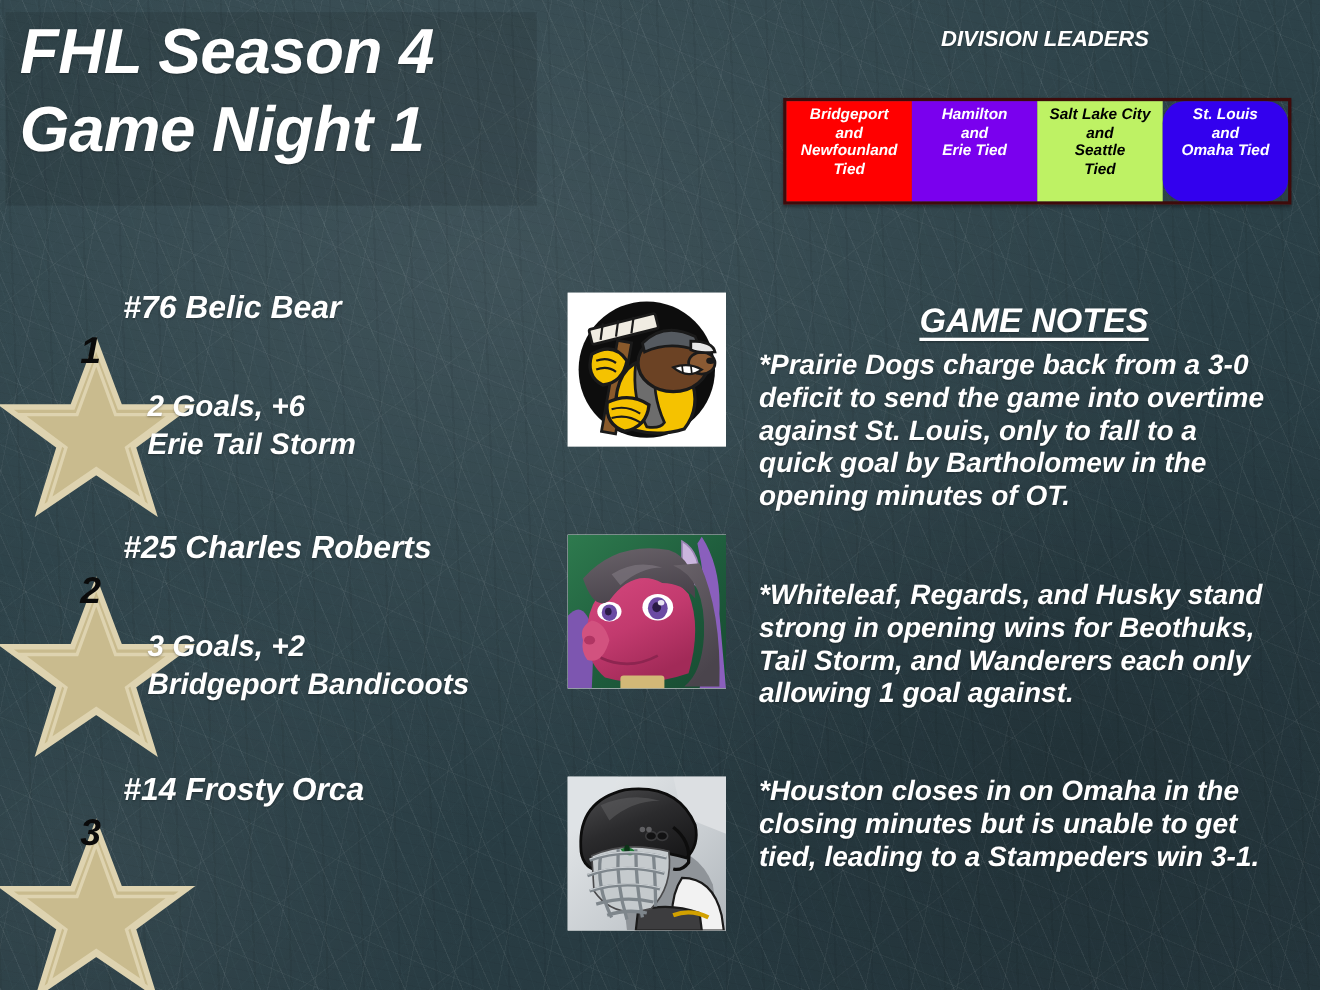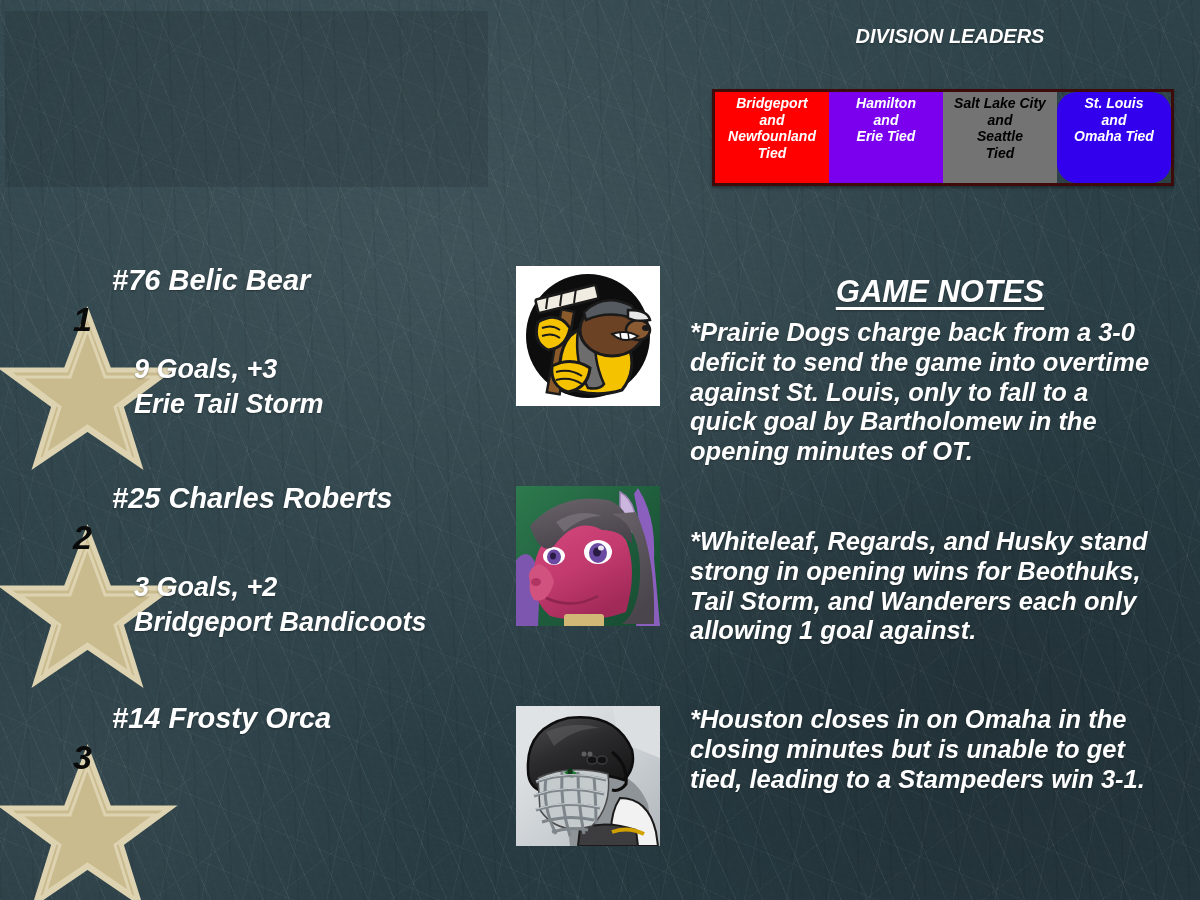--- a/index.html
+++ b/index.html
@@ -230,49 +230,51 @@
   #game-note-2 { top: 705px; }
 </style>
 </head>
 <body>
 
 <div id="slide">
 
   <div class="ice-texture"></div>
 
   <div id="title-panel"></div>
+  <div id="title-text">FHL Season 4
+Game Night 1</div>
 
   <div id="division-heading">DIVISION LEADERS</div>
   <div id="division-table" style="border-color: rgb(62, 11, 11);">
     <div class="division-cell c0" style="background: rgb(255, 0, 0); color: rgb(255, 255, 255);">Bridgeport
 and
 Newfounland
 Tied</div>
     <div class="division-cell c1" style="background: rgb(122, 0, 238); color: rgb(255, 255, 255);">Hamilton
 and
 Erie Tied</div>
-    <div class="division-cell c2" style="background: #737373; color: rgb(0, 0, 0); font-style: italic;">Salt Lake City
+    <div class="division-cell c2" style="background: #bef264; color: rgb(0, 0, 0); font-style: italic;">Salt Lake City
 and
 Seattle
 Tied</div>
     <div class="division-cell c3" style="background: rgb(51, 0, 238); color: rgb(255, 255, 255);">St. Louis
 and
 Omaha Tied</div>
   </div>
 
   <div class="star-row" id="star-row-0">
     <div class="star-badge">
       <svg viewBox="0 0 165 160" xmlns="http://www.w3.org/2000/svg">
         <polygon points="82.5,6 104,63 165,63 116,99 134,157 82.5,122 31,157 49,99 0,63 61,63" fill="#c9bb8e" stroke="#ded3b0" stroke-width="5"></polygon>
         <polygon points="82.5,22 100,70 150,70 110,100 125,148 82.5,119 40,148 55,100 15,70 65,70" fill="#c9bb8e" stroke="#ded3b0" stroke-width="3"></polygon>
       </svg>
     </div>
     <div class="star-rank">1</div>
     <div class="star-player-name">#76 Belic Bear</div>
-    <div class="star-player-stats">9 Goals, +3
+    <div class="star-player-stats">2 Goals, +6
 Erie Tail Storm</div>
   </div>
 
   <div class="star-row" id="star-row-1">
     <div class="star-badge">
       <svg viewBox="0 0 165 160" xmlns="http://www.w3.org/2000/svg">
         <polygon points="82.5,6 104,63 165,63 116,99 134,157 82.5,122 31,157 49,99 0,63 61,63" fill="#c9bb8e" stroke="#ded3b0" stroke-width="5"></polygon>
         <polygon points="82.5,22 100,70 150,70 110,100 125,148 82.5,119 40,148 55,100 15,70 65,70" fill="#c9bb8e" stroke="#ded3b0" stroke-width="3"></polygon>
       </svg>
     </div>

